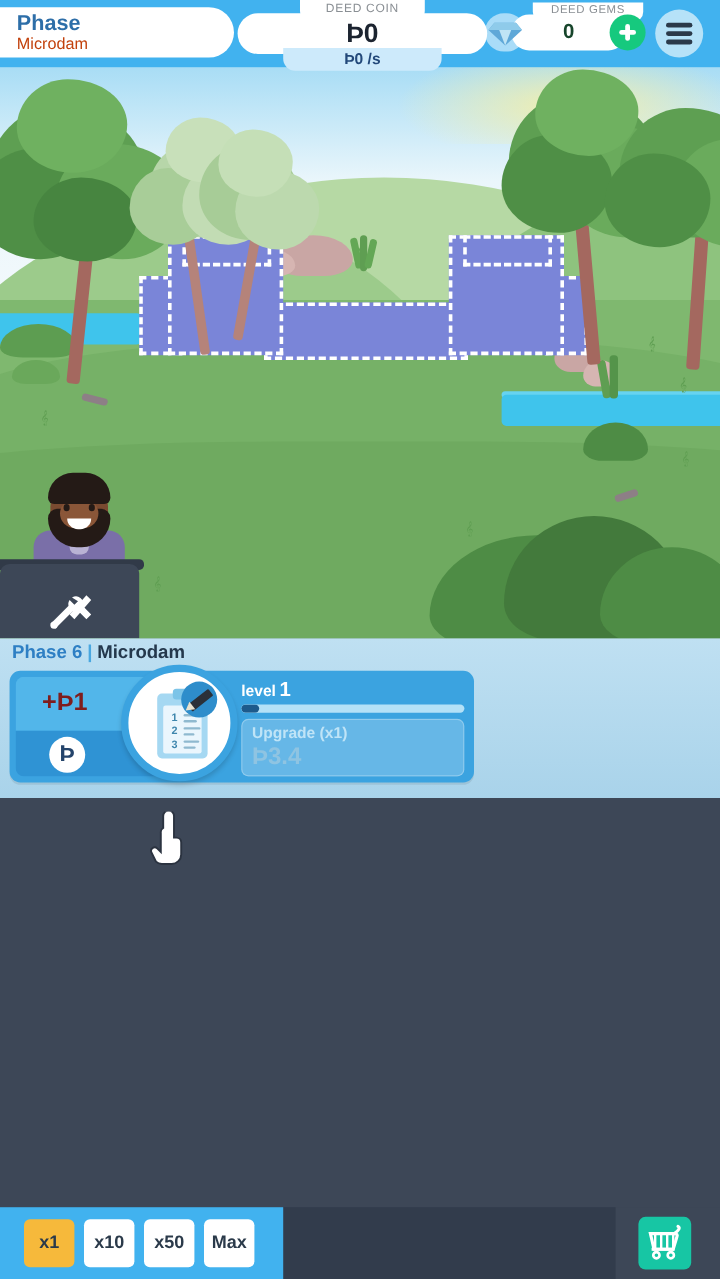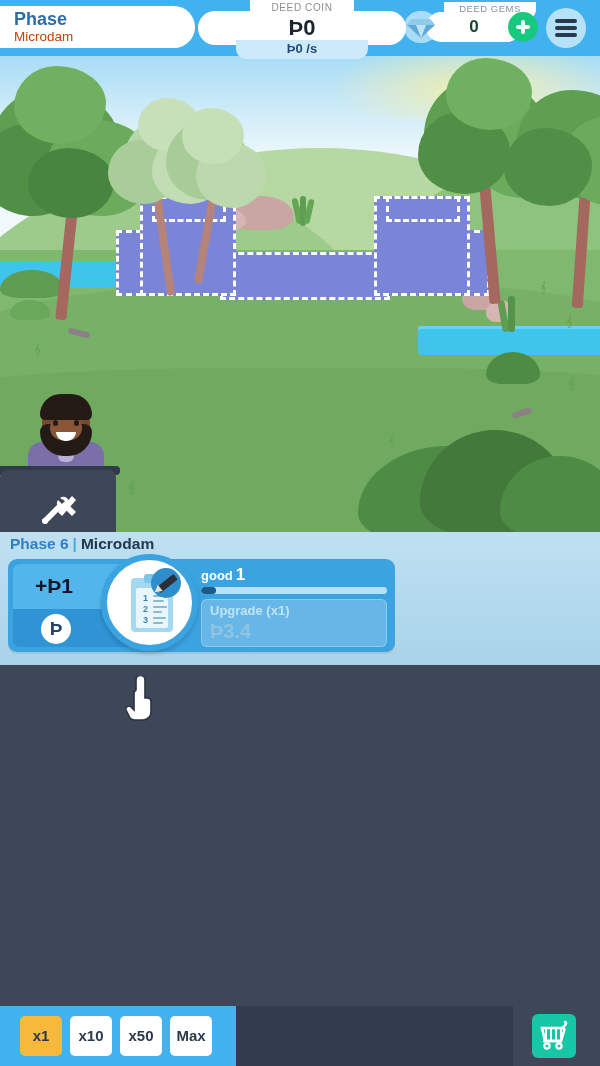--- a/index.html
+++ b/index.html
@@ -170,21 +170,21 @@
   #upgradeCard {
     position:absolute; left:8px; top:27px; width:387px; height:93px;
     background:#3ba3e0; border-radius:9px; box-shadow:0 2px 0 rgba(0,0,0,.08);
   }
   .tap-zone {
     position:absolute; left:5px; top:5px; width:160px; height:83px;
     border-radius:7px; overflow:hidden;
   }
   .tz-top { position:absolute; left:0; top:0; width:160px; height:45px; background:#52b6ea; }
   .tz-bot { position:absolute; left:0; top:45px; width:160px; height:38px; background:#2f93d4; }
-  .tz-gain { position:absolute; left:22px; top:10px; font-size:21px; font-weight:bold; color:#0f172a; }
+  .tz-gain { position:absolute; left:22px; top:10px; font-size:21px; font-weight:bold; color:#7f1d1d; }
   .tz-coin {
     position:absolute; left:28px; top:50px; width:30px; height:30px;
     background:#fff; border-radius:15px; text-align:center; line-height:30px;
     font-size:19px; font-weight:bold; color:#24446b;
   }
   .card-icon {
     position:absolute; left:93px; top:-5px; width:97px; height:97px;
     background:#fff; border-radius:49px; border:6px solid #3ba3e0;
     box-shadow:0 3px 4px rgba(0,0,0,.16);
   }
@@ -417,21 +417,21 @@
         </div>
       </div>
       <div class="pencil">
         <div class="pencil-body"></div>
         <div class="pencil-tip"></div>
       </div>
     </div>
 
     <div class="lvl-area">
       <div class="lvl-row">
-        <span>good</span><b>1</b>
+        <span>level</span><b>1</b>
       </div>
       <div class="lvl-bar">
           <i id="lvlFill" style="width: 8%;"></i>
         </div>
       <div class="upg-box">
         <div class="upg-label">Upgrade (x1)</div>
         <div class="upg-cost">Þ3.4</div>
       </div>
     </div>
   </div>

